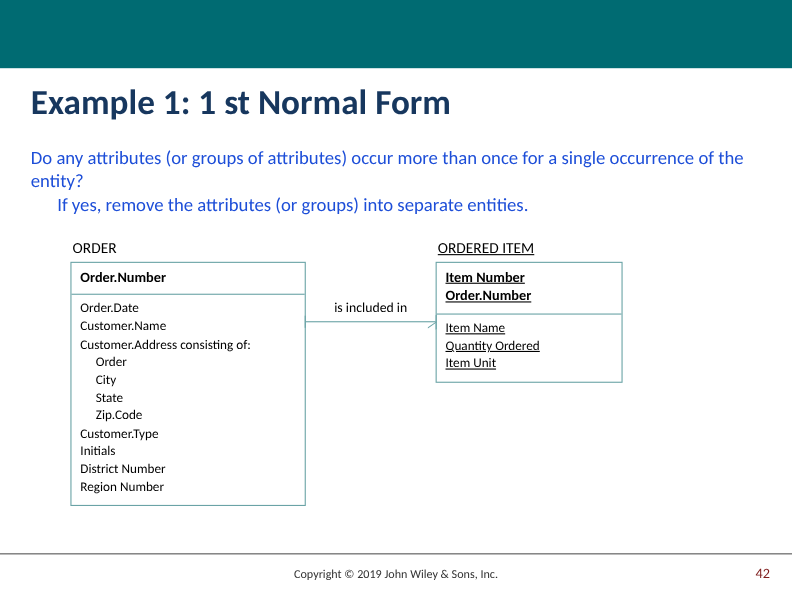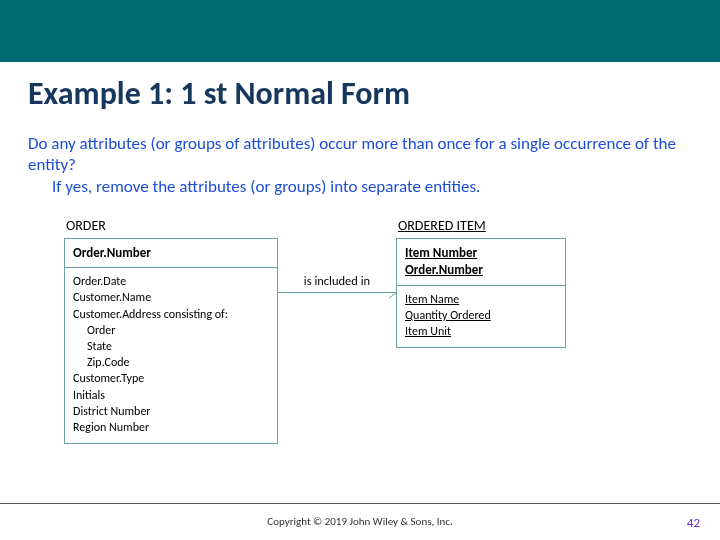--- a/index.html
+++ b/index.html
@@ -18,23 +18,23 @@
   .attrs { padding: 5px 8px 8px 8px; font-size: 12px; line-height: 1.35; }
   .attr { white-space: nowrap; }
   .attr.sub { padding-left: 14px; }
   .rel { width: 118px; text-align: center; padding-top: 58px; font-size: 12.5px; line-height: 1.25; position: relative; }
   .rel-line { height: 1px; background: #6aa3a6; margin-top: 4px; position: relative; }
   .rel-line::before { content: ""; position: absolute; left: -1px; top: -5px; width: 1px; height: 11px; background: #6aa3a6; }
   .rel-line::after { content: ""; position: absolute; right: -1px; top: -6px; width: 8px; height: 13px; background:
     linear-gradient(#6aa3a6,#6aa3a6) right 0 top 6px/8px 1px no-repeat,
     linear-gradient(#6aa3a6,#6aa3a6) right 0 top 0/1px 13px no-repeat; transform: skewY(-35deg); transform-origin: right; }
   .footer-rule { position: absolute; left: 0; right: 0; bottom: 36px; height: 1px; background: #555; }
-  .footer { position: absolute; bottom: 12px; width: 100%; display: flex; font-size: 11px; color: #333; }
+  .footer { position: absolute; bottom: 12px; width: 100%; display: flex; align-items: center; font-size: 11px; color: #333; }
   .copyright { flex: 1; text-align: center; }
-  .pagenum { position: absolute; right: 20px; color: #6d28d9; font-size: 13px; }
+  .pagenum { position: absolute; right: 20px; color: #7f1d1d; font-size: 13px; }
 </style>
 </head>
 <body>
 
 <div class="slide">
   <div class="header-bar"></div>
 
   <div class="content">
     <h1 class="title">Example 1: 1 st Normal Form</h1>
     <div class="body-text">
@@ -48,20 +48,21 @@
         <div class="entity-title">ORDER</div>
         <div class="entity-box">
           <div class="pk">
             <div class="attr">Order.Number</div>
           </div>
           <div class="attrs">
             <div class="attr">Order.Date</div>
             <div class="attr">Customer.Name</div>
             <div class="attr">Customer.Address consisting of:</div>
             <div class="attr sub">Order</div>
+            <div class="attr sub">City</div>
             <div class="attr sub">State</div>
             <div class="attr sub">Zip.Code</div>
             <div class="attr">Customer.Type</div>
             <div class="attr">Initials</div>
             <div class="attr">District Number</div>
             <div class="attr">Region Number</div>
           </div>
         </div>
       </div>
 

